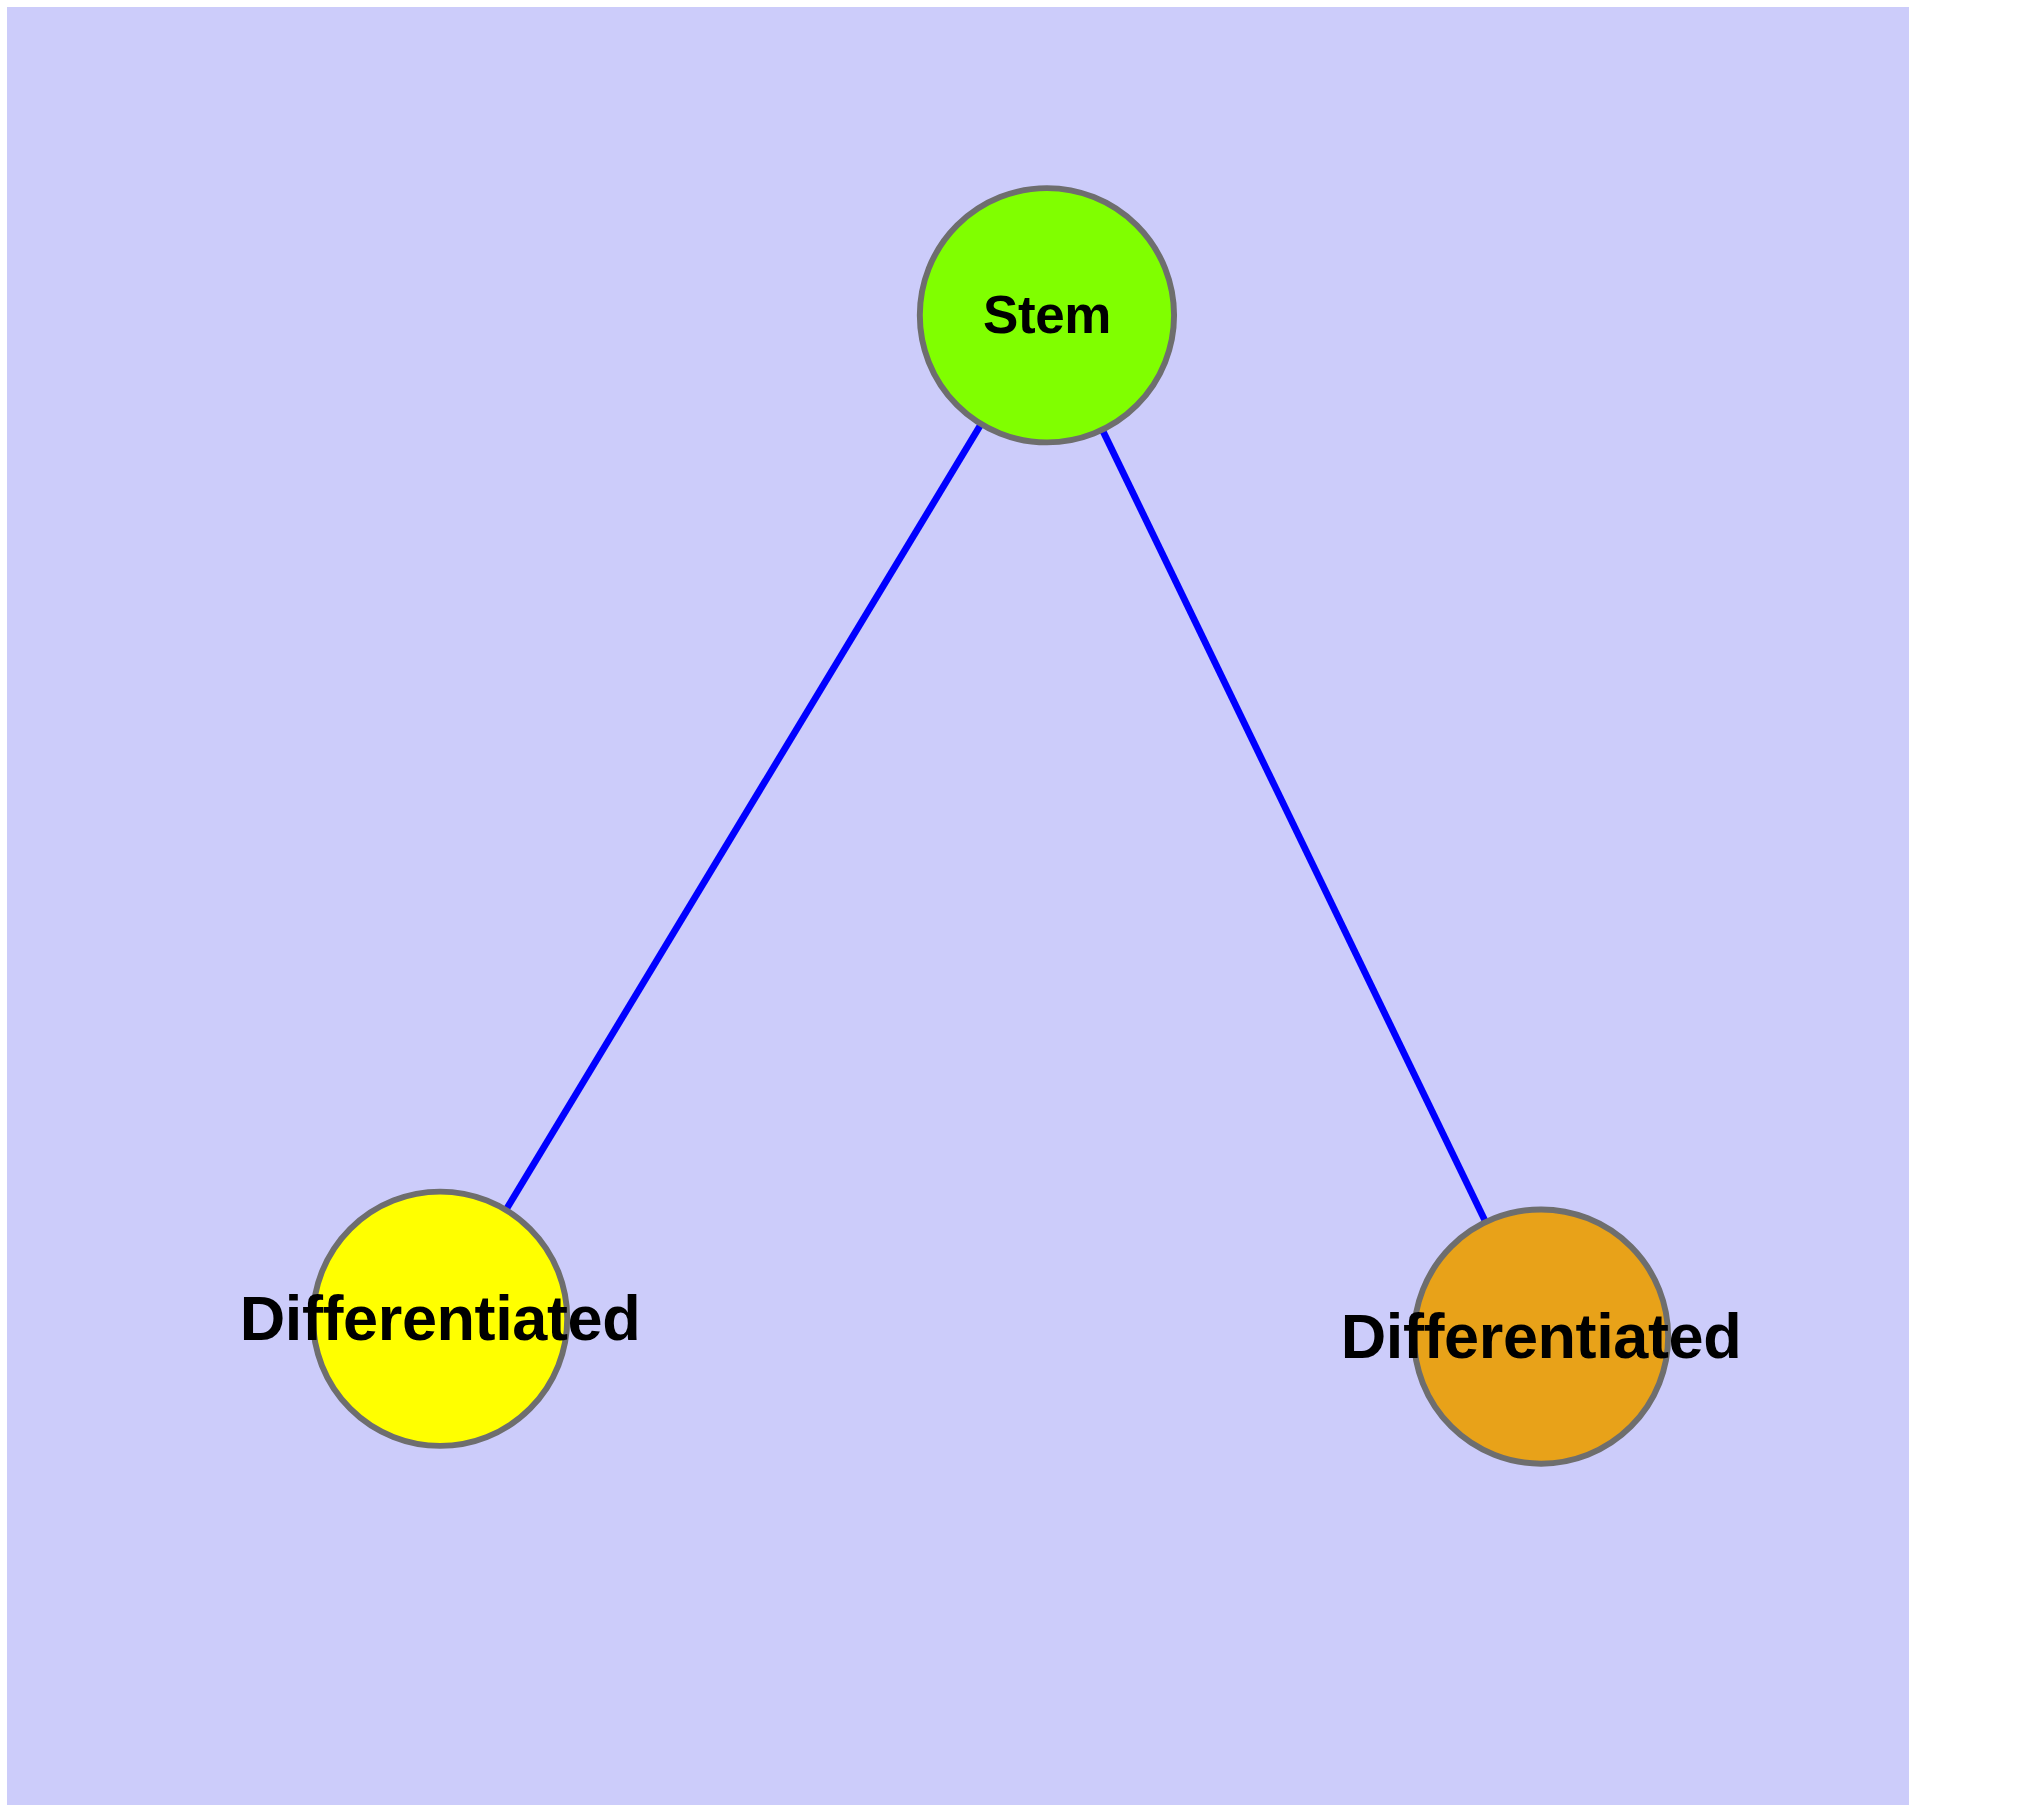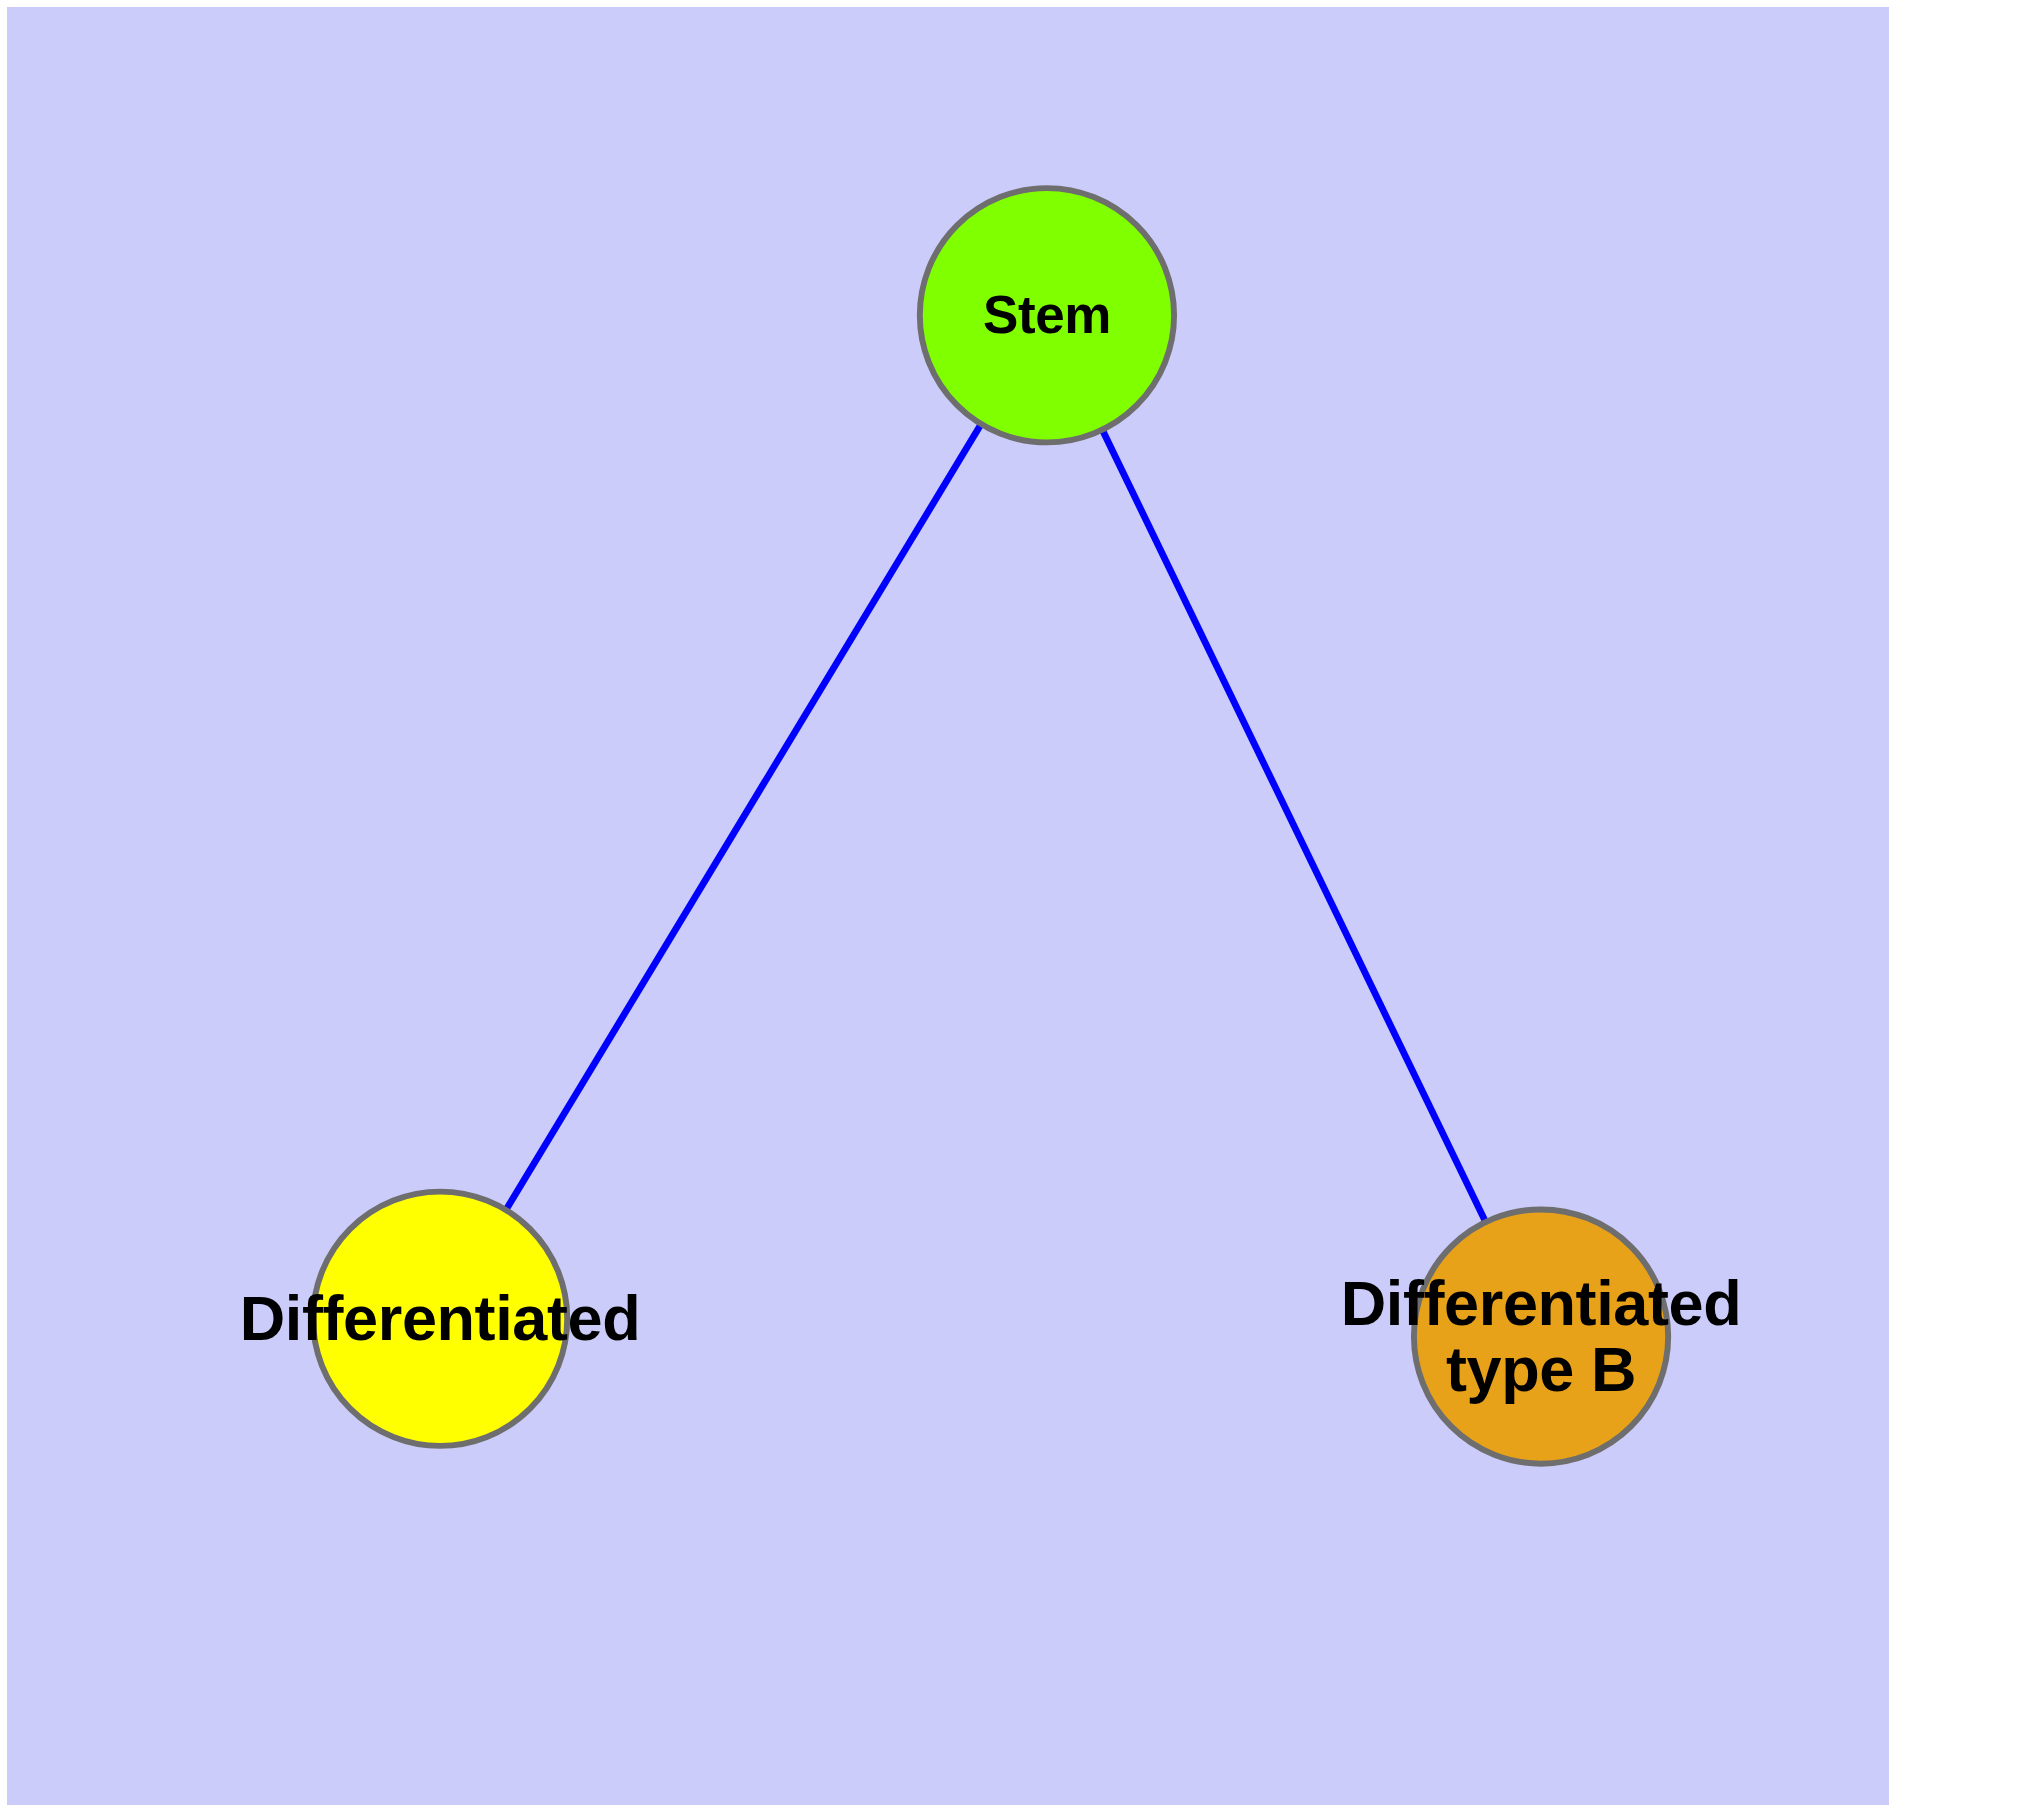--- a/index.html
+++ b/index.html
@@ -8,20 +8,21 @@
     padding: 0;
     background: #ffffff;
   }
   #canvas {
     position: relative;
     width: 1889px;
     height: 1812px;
     background: #ffffff;
     overflow: hidden;
     font-family: "Liberation Sans", sans-serif;
+    padding-left: 20px;
   }
   #plot-area {
     position: absolute;
     left: 6.8px;
     top: 6.8px;
     width: 2007px;
     height: 1798px;
     background: #ccccfa;
   }
   #graph-svg {
@@ -65,17 +66,17 @@
     <g id="nodes-group">
         <circle cx="1235" cy="372" r="150" fill="#80ff00" stroke="#6e6e6e" stroke-width="7"></circle>
         <circle cx="519" cy="1556" r="150" fill="#ffff00" stroke="#6e6e6e" stroke-width="7"></circle>
         <circle cx="1818" cy="1577" r="150" fill="#e8a219" stroke="#6e6e6e" stroke-width="7"></circle>
       </g>
   </svg>
 
   <div id="labels-layer">
       <div class="node-label label-stem" style="left: 1047px; top: 315px; font-size: 53px;"><div>Stem</div></div>
       <div class="node-label label-big" style="left: 440px; top: 1319px; font-size: 63px;"><div>Differentiated</div></div>
-      <div class="node-label label-big" style="left: 1541px; top: 1337px; font-size: 63px;"><div>Differentiated</div><div>type B</div></div>
+      <div class="node-label label-big" style="left: 1541px; top: 1337px; font-size: 63px;"><div>Differentiated</div></div>
     </div>
 
 </div>
 
 
 </body></html>

